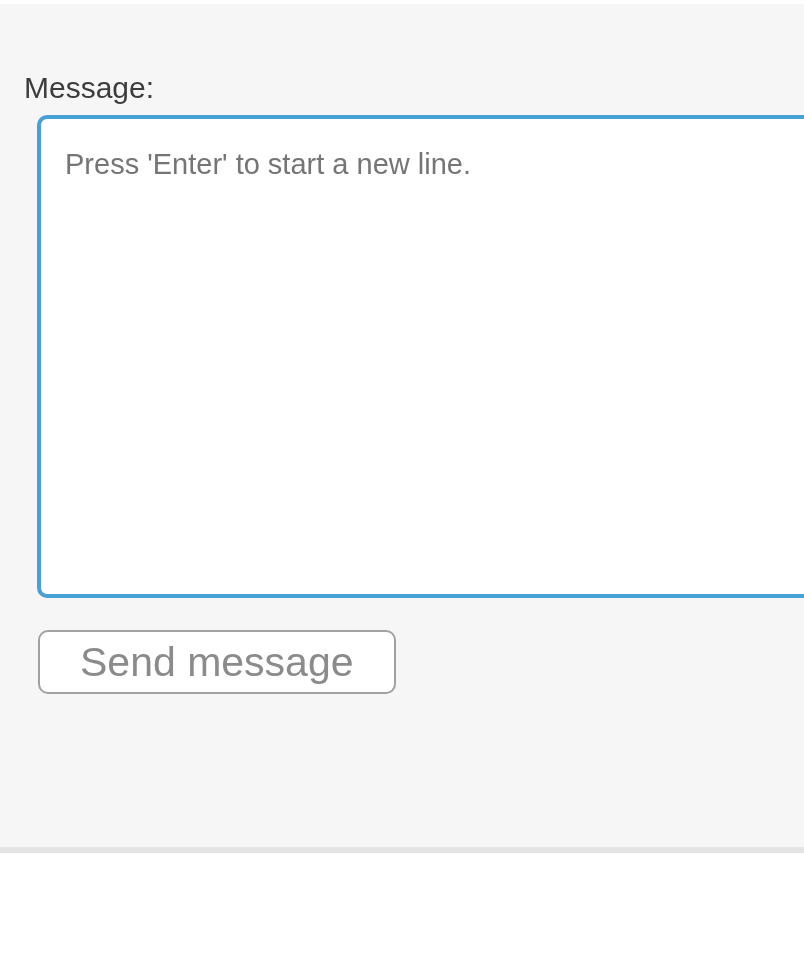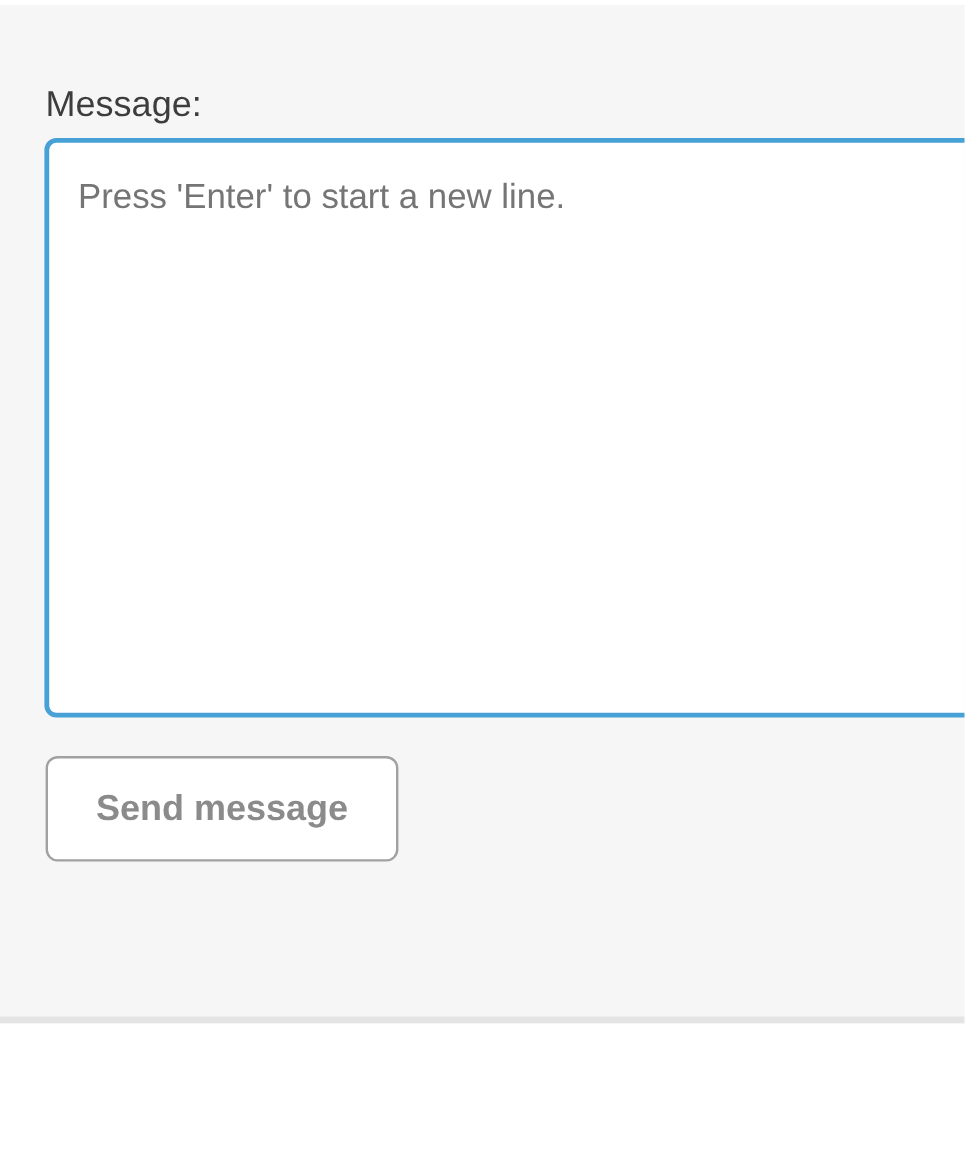--- a/index.html
+++ b/index.html
@@ -20,21 +20,21 @@
   }
   .widget-panel {
     height: 843px;
     background: #f6f6f6;
     box-sizing: border-box;
     padding-top: 66px;
     overflow: hidden;
   }
   .message-label {
     display: block;
-    margin: 0 0 9px 38px;
+    margin: 0 0 9px 24px;
     font-size: 30px;
     line-height: 36px;
     color: #3d3d3d;
   }
   .message-textarea {
     display: block;
     box-sizing: border-box;
     margin-left: 37px;
     width: 1100px;            
     height: 483px;
@@ -50,29 +50,29 @@
     outline: none;
   }
   .message-textarea::placeholder {
     color: #757575;
     opacity: 1;
   }
   .send-button {
     display: inline-block;
     box-sizing: border-box;
     margin: 32px 0 0 38px;
-    height: 88px;
+    height: 64px;
     min-width: 286px;
     padding: 0 40px;
     background: #ffffff;
     border: 2px solid #a1a1a1;
     border-radius: 10px;
     font-family: "Liberation Sans", sans-serif;
-    font-size: 30px;
-    font-weight: bold;
+    font-size: 41px;
+    font-weight: normal;
     color: #8b8b8b;
     cursor: pointer;
   }
   .cell-divider {
     height: 6px;
     background: #e4e4e4;
   }
   .next-cell-area {
     height: 127px;
     background: #ffffff;

